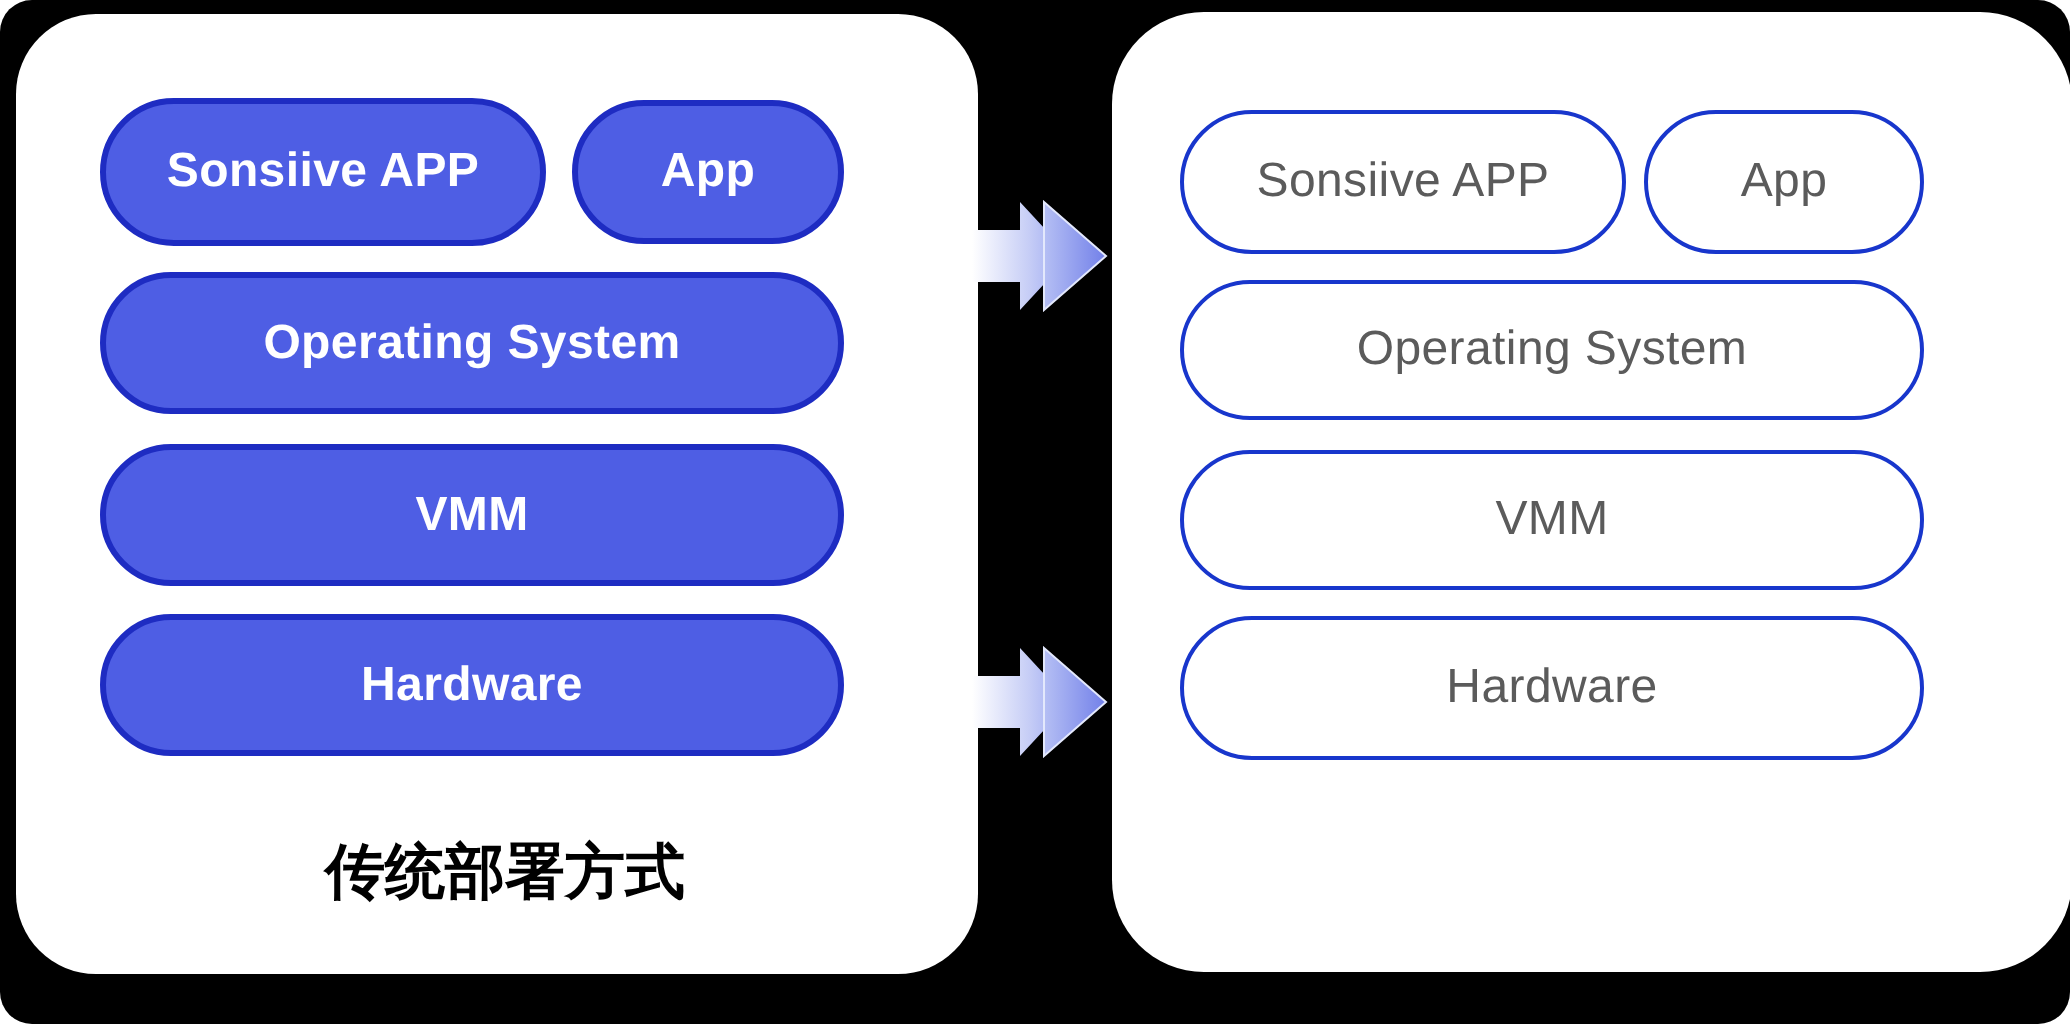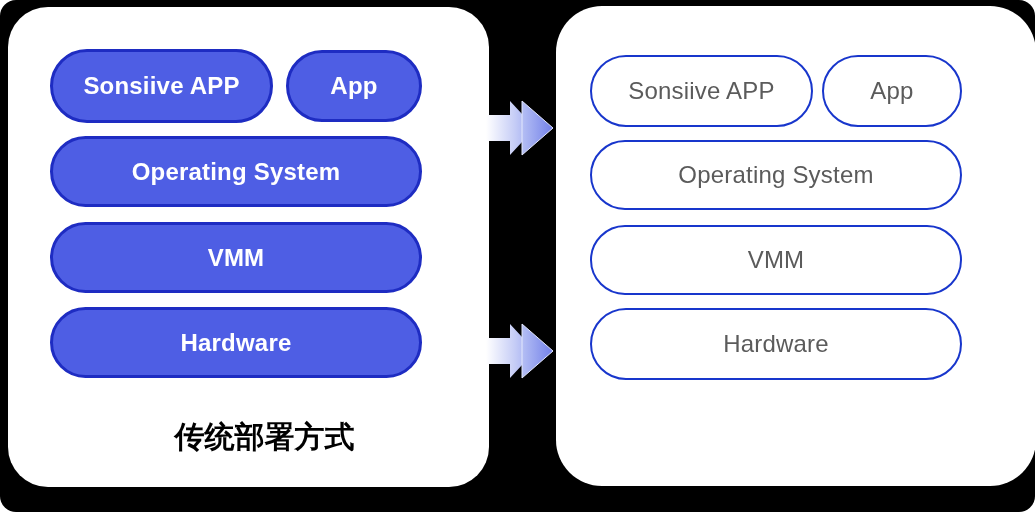--- a/index.html
+++ b/index.html
@@ -58,21 +58,21 @@
 
   
   #rp-sonsiive { left: 34px;  top: 49px;  width: 223px; height: 72px; }
   #rp-app      { left: 266px; top: 49px;  width: 140px; height: 72px; }
   #rp-os       { left: 34px;  top: 134px; width: 372px; height: 70px; }
   #rp-vmm      { left: 34px;  top: 219px; width: 372px; height: 70px; }
   #rp-hw       { left: 34px;  top: 302px; width: 372px; height: 72px; }
 
   .card-label {
     position: absolute;
-    left: 16px;
+    left: 4px;
     top: 410px;
     width: 100%;
     text-align: center;
     font-size: 30px;
     font-weight: 700;
     color: #000000;
     line-height: 40px;
   }
 
   .arrow {

